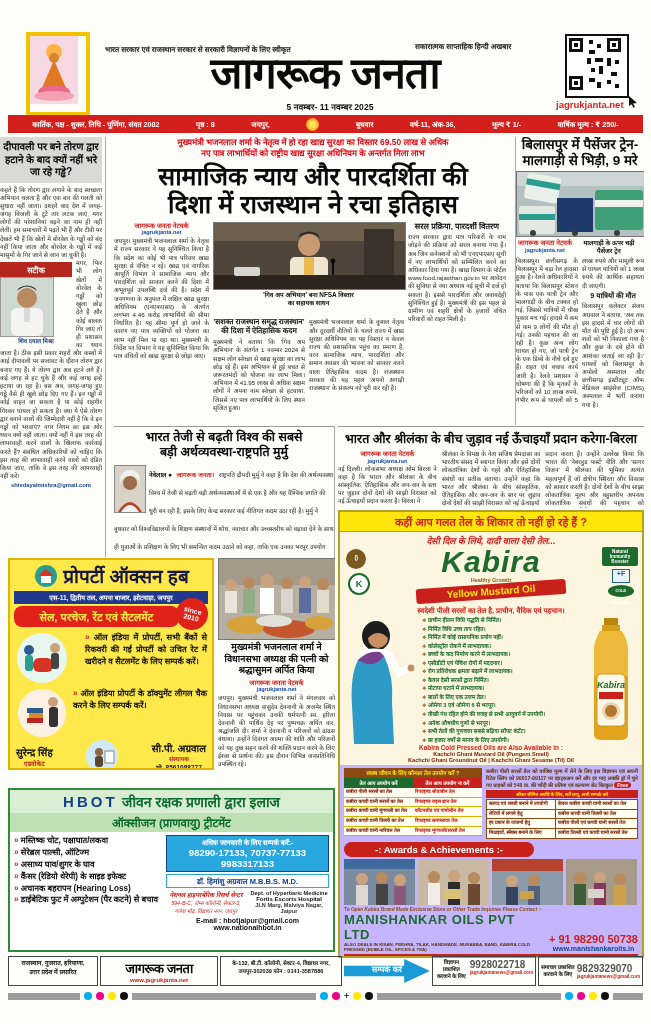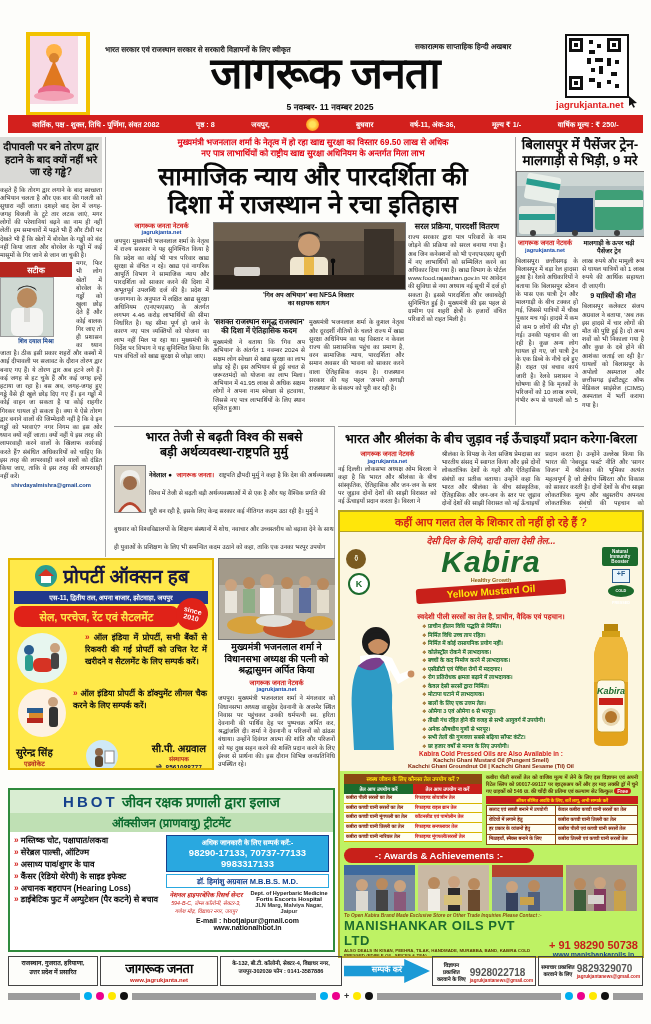--- a/index.html
+++ b/index.html
@@ -317,21 +317,21 @@
       <div class="c" style="font-size:30px;font-weight:900;color:#1c6b2d;font-style:italic;letter-spacing:1px;line-height:1">Kabira</div>
       <div class="c" style="font-size:5.5px;color:#8a5a12;font-weight:700">Healthy Growth</div>
       <div class="c b" style="background:#c8201a;color:#ffe60a;font-size:10px;width:150px;margin:1px auto;padding:2px 0;border-radius:3px;transform:rotate(-4deg)">Yellow Mustard Oil</div>
       <div class="abs c b" style="right:4px;top:0;width:34px;background:#1c6b2d;color:#fff;font-size:4.6px;padding:2px 1px;border-radius:2px">Natural Immunity Booster</div>
       <div class="abs c b" style="right:12px;top:22px;width:16px;height:12px;background:#e8f4fb;border:1px solid #2a5d8f;color:#2a5d8f;font-size:7px">+F</div>
       <div class="abs c b" style="right:8px;top:38px;width:26px;height:12px;border-radius:50%;background:#1c6b2d;color:#fff;font-size:3.8px;line-height:12px">COLD PRESSED</div>
       <div class="abs c b" style="left:6px;top:2px;width:20px;height:20px;border-radius:50%;background:#7a5a20;color:#ffe;font-size:8px;line-height:20px">⚱</div>
       <div class="abs c b" style="left:8px;top:26px;width:18px;height:18px;border-radius:50%;border:2px solid #1c6b2d;color:#1c6b2d;font-size:9px;line-height:18px;background:#fff">K</div>
     </div>
 
-    <div class="c b" style="color:#d3201d;font-size:7.2px;margin-top:8px">स्वदेशी पीली सरसों का तेल है, प्राचीन, वैदिक एवं पहचान।</div>
+    <div class="c b" style="color:#d3201d;font-size:7.2px;margin-top:2px">स्वदेशी पीली सरसों का तेल है, प्राचीन, वैदिक एवं पहचान।</div>
 
     <div style="display:flex;margin-top:1px">
       <svg width="80" height="128" viewBox="0 0 80 128">
         <rect width="80" height="128" fill="#fcf6e0"></rect>
         <ellipse cx="36" cy="20" rx="14" ry="15" fill="#1c1c1c"></ellipse>
         <circle cx="38" cy="22" r="10" fill="#c98f62"></circle>
         <path d="M28 14 Q38 6 48 14 L48 22 Q38 12 28 22 Z" fill="#1c1c1c"></path>
         <path d="M20 34 Q38 30 52 36 L60 52 L70 48 L72 54 L58 62 L50 48 L50 70 L22 70 Z" fill="#fff"></path>
         <path d="M18 44 Q10 60 12 90 L14 128 L54 128 L52 86 Q54 60 44 40 Q30 34 18 44 Z" fill="#2e9bc6"></path>
         <path d="M18 44 Q34 54 44 40 L40 36 Q28 34 18 44 Z" fill="#7a3f8c"></path>
@@ -364,21 +364,21 @@
         <rect x="19" y="76" width="24" height="7" fill="#c8201a"></rect>
         <circle cx="31" cy="95" r="9" fill="#e8d6b0"></circle>
           <circle cx="31" cy="95" r="6" fill="#b3762c"></circle>
       </svg>
     </div>
 
     <div class="c b" style="color:#d3201d;font-size:6.4px">Kabira Cold Pressed Oils are Also Available in :</div>
     <div class="c b" style="color:#7a1a00;font-size:5.6px">Kachchi Ghani Mustard Oil (Pungent Smell)</div>
     <div class="c b" style="color:#7a1a00;font-size:5.6px">Kachchi Ghani Groundnut Oil   |   Kachchi Ghani Sesame (Til) Oil</div>
 
-    <div style="background:#bef264;padding:3px 4px 2px;margin-top:2px">
+    <div style="background:#c4b5fd;padding:3px 4px 2px;margin-top:2px">
       <div style="display:flex;gap:4px">
         <div style="width:138px">
           <div class="c b" style="background:#8a4a12;color:#ffe60a;font-size:5.6px;padding:1px 0">स्वस्थ जीवन के लिए कौनसा तेल उपयोग करें ?</div>
           <div style="display:flex">
             <div style="flex:1">
               <div class="c b" style="background:#1c6b2d;color:#fff;font-size:5.2px;padding:1px 0">तेल आप उपयोग करें</div>
               <div class="tbl-r">कबीरा पीली सरसों का तेल</div>
               <div class="tbl-r">कबीरा कच्ची घानी सरसों का तेल</div>
               <div class="tbl-r">कबीरा कच्ची घानी मूंगफली का तेल</div>
               <div class="tbl-r">कबीरा कच्ची घानी तिल्ली का तेल</div>
@@ -528,21 +528,21 @@
       <div class="b" style="font-size:13px;letter-spacing:-.5px;color:#0b0b0b">जागरूक जनता</div>
       <div class="b" style="font-size:6px;color:#c8201a">www.jagrukjanta.net</div>
     </div>
     <div class="cell c b" style="width:122px;font-size:5.6px;line-height:1.5">
       <div>के-132, बी.टी. कॉलोनी, सेक्टर-4, विद्याधर नगर,</div>
       <div>जयपुर-302039 फोन : 0141-3587886</div>
     </div>
     <div style="width:86px;position:relative">
       <div class="c b" style="position:absolute;inset:3px 0;background:#1b9ad6;color:#fff;font-size:8px;line-height:22px;clip-path:polygon(0 28%,70% 28%,70% 0,100% 50%,70% 100%,70% 72%,0 72%)">सम्पर्क करें</div>
     </div>
-    <div class="cell" style="width:104px;display:flex;gap:2px;align-items:flex-end">
+    <div class="cell" style="width:104px;display:flex;gap:2px;align-items:flex-start">
       <div class="c b" style="font-size:5.4px;line-height:1.3;width:40px">
         <div>विज्ञापन प्रकाशित</div>
         <div>करवाने के लिए</div>
       </div>
       <div>
         <div class="b" style="font-size:10px;color:#555">9928022718</div>
         <div class="b" style="font-size:4.6px;color:#c8201a">jagrukjantanews@gmail.com</div>
       </div>
     </div>
     <div class="cell" style="flex:1;display:flex;gap:2px;align-items:center">

